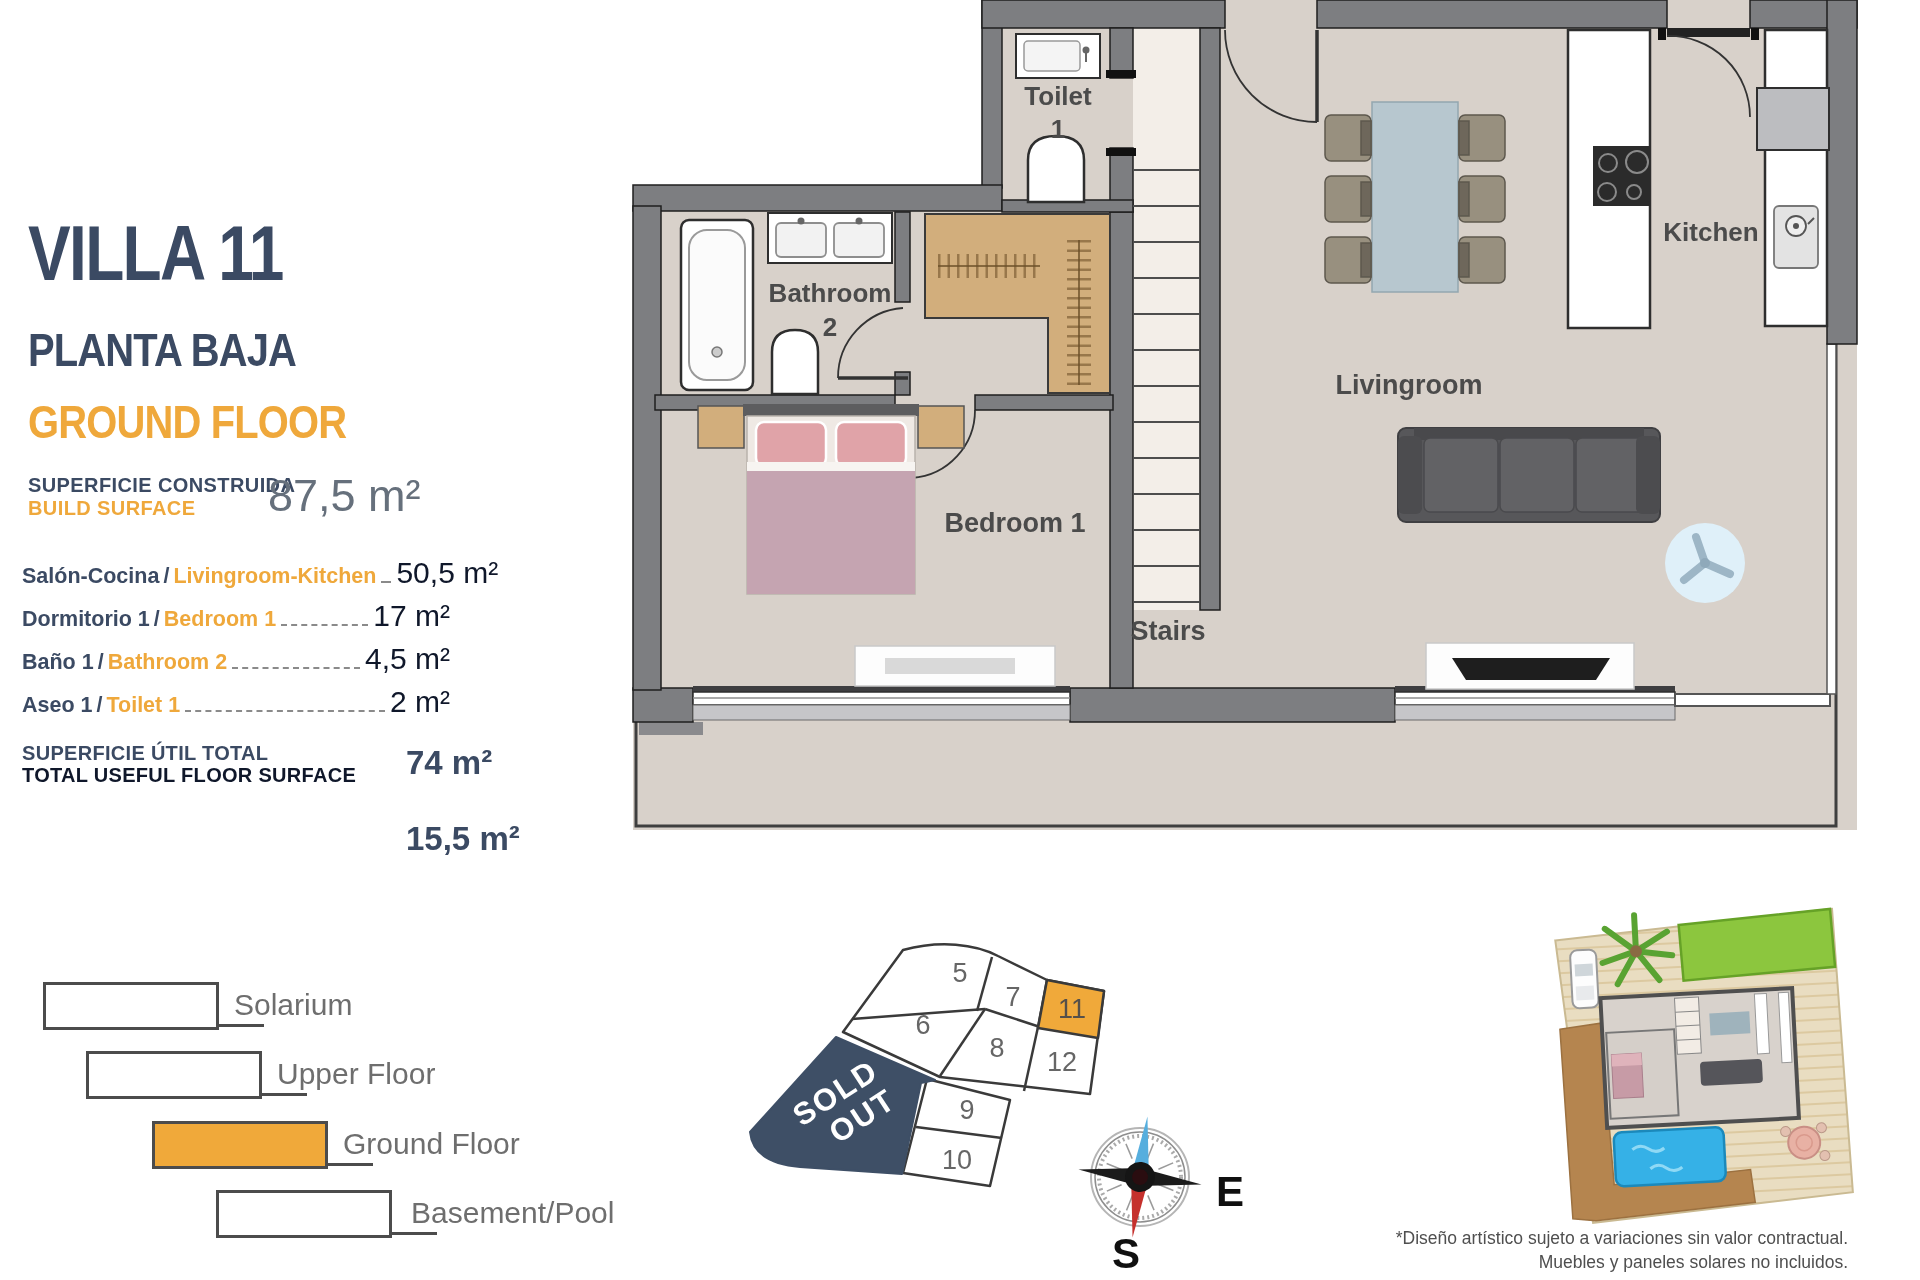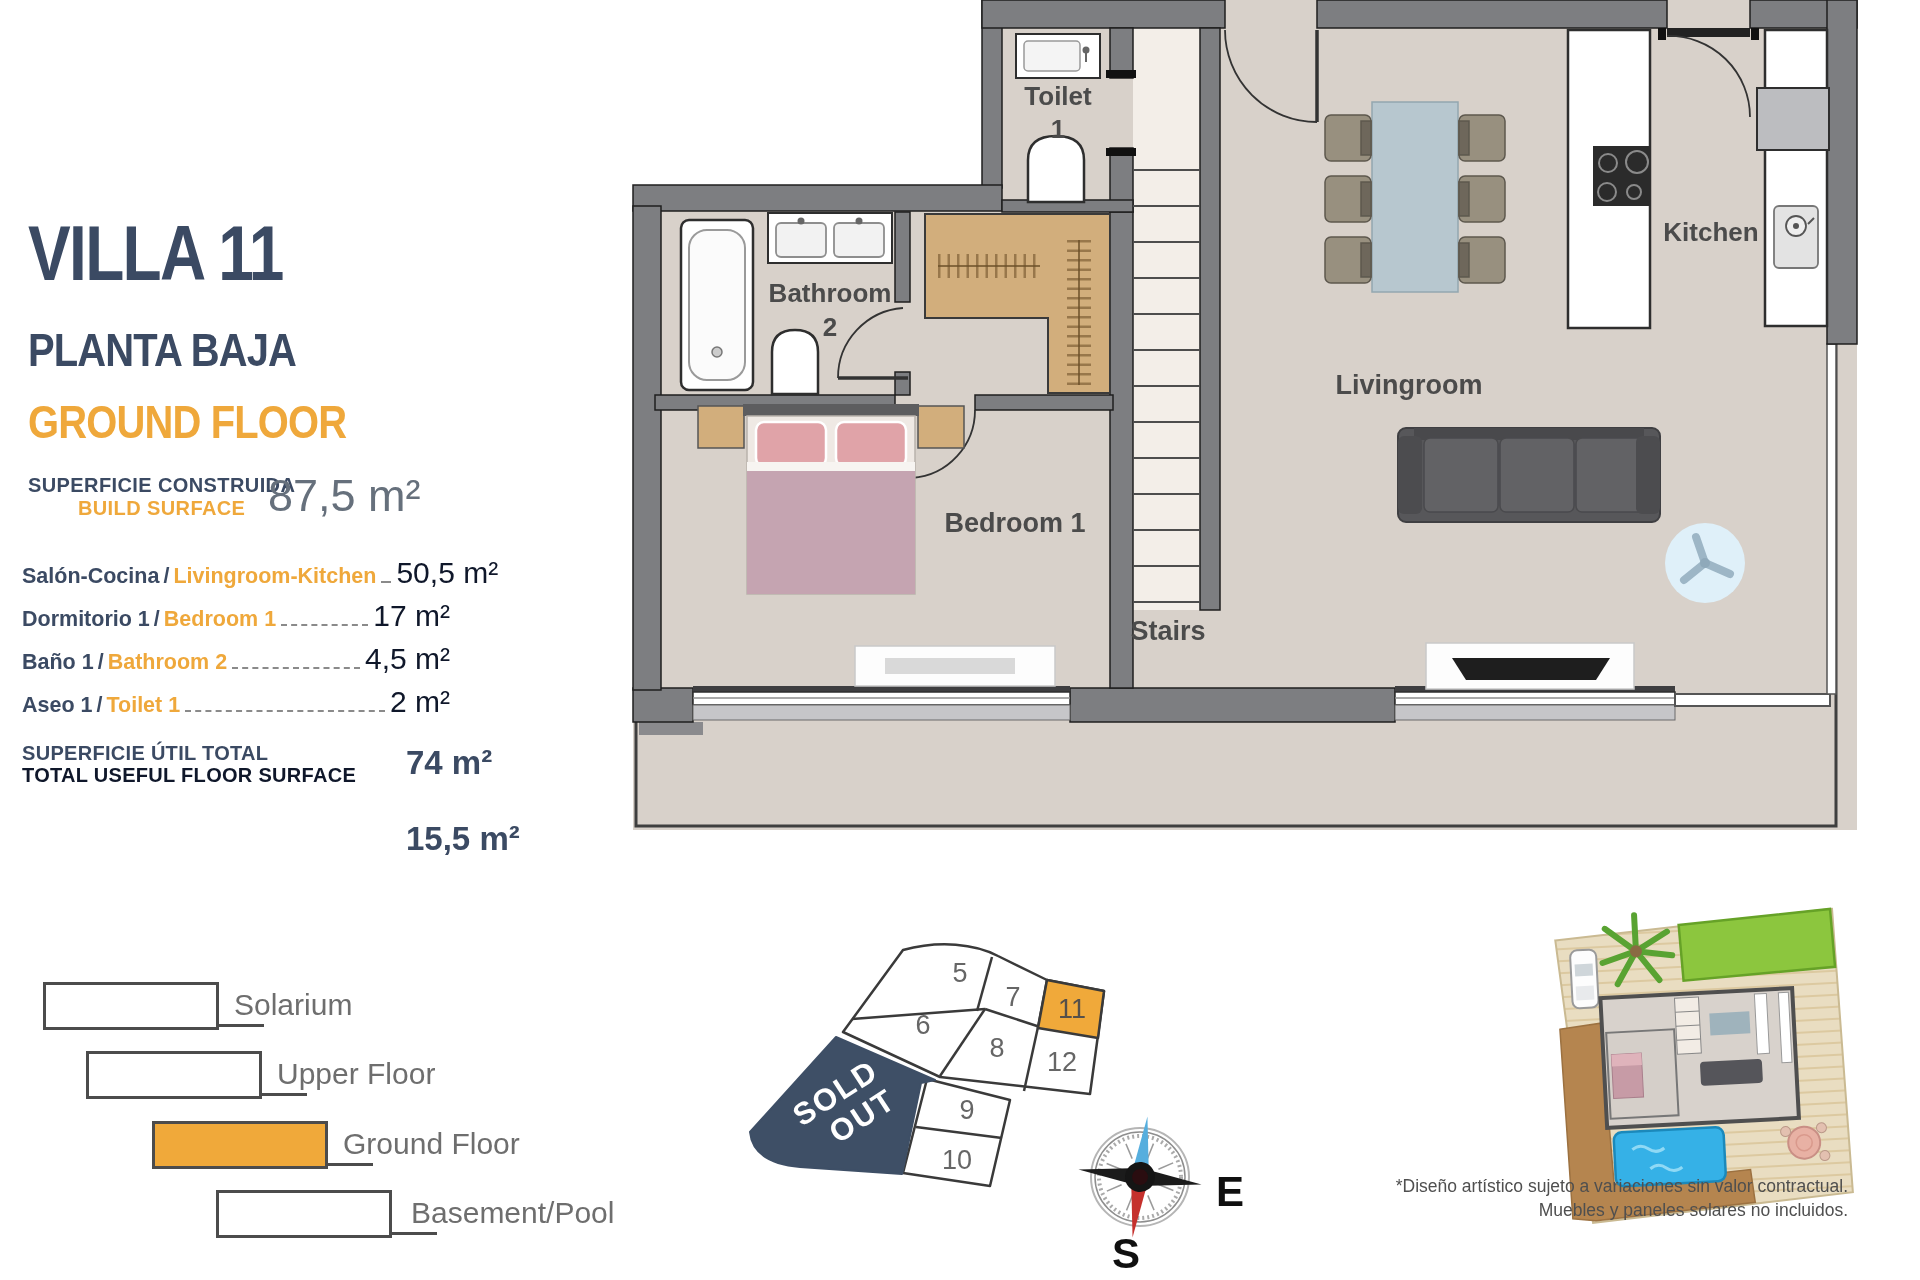--- a/index.html
+++ b/index.html
@@ -5,41 +5,41 @@
   html,body{margin:0;padding:0;background:#fff;}
   body{width:1920px;height:1280px;position:relative;font-family:"Liberation Sans",sans-serif;overflow:hidden;}
   .abs{position:absolute;}
   
   #panel{position:absolute;left:0;top:0;width:470px;height:900px;}
   .villa-title{position:absolute;left:28px;top:208px;font-size:78px;font-weight:bold;color:#3b4a63;letter-spacing:-2px;transform:scaleX(.82);transform-origin:left;white-space:nowrap;}
   .sub-es{position:absolute;left:28px;top:322px;font-size:47px;font-weight:bold;color:#3b4a63;letter-spacing:-1px;transform:scaleX(.85);transform-origin:left;white-space:nowrap;}
   .sub-en{position:absolute;left:28px;top:394px;font-size:47px;font-weight:bold;color:#efa83b;letter-spacing:-1px;transform:scaleX(.85);transform-origin:left;white-space:nowrap;}
   .hdr2{position:absolute;left:28px;top:474px;line-height:23px;}
   .hdr2 .l1{font-size:20px;font-weight:bold;color:#3b4a63;letter-spacing:.4px;}
-  .hdr2 .l2{font-size:20px;font-weight:bold;color:#efa83b;letter-spacing:.4px;text-align:center;}
+  .hdr2 .l2{font-size:20px;font-weight:bold;color:#efa83b;letter-spacing:.4px;}
   .bigval{position:absolute;left:268px;top:470px;font-size:45px;color:#66707c;white-space:nowrap;}
   #rooms{position:absolute;left:22px;top:556px;width:428px;}
   .room-row{display:flex;align-items:baseline;height:30px;margin-bottom:13px;white-space:nowrap;}
   .room-row .es{font-size:21.5px;font-weight:600;color:#3b4a63;}
   .room-row .sep{font-size:21.5px;font-weight:600;color:#3b4a63;margin:0 4px;}
   .room-row .en{font-size:21.5px;font-weight:600;color:#efa83b;}
   .room-row .leader{flex:1;border-bottom:2.5px dashed #8a8a8a;margin:0 5px 7px 5px;min-width:10px;}
   .room-row .val{font-size:30px;color:#0f172a;}
   .total-blk{position:absolute;left:22px;line-height:22px;}
   .total-blk .l1{font-size:20px;font-weight:bold;color:#3b4a63;letter-spacing:.3px;}
   .total-blk .l2{font-size:20px;font-weight:bold;color:#0f172a;letter-spacing:.3px;}
   .total-val{position:absolute;left:406px;font-size:33px;font-weight:bold;color:#3b4a63;white-space:nowrap;}
   
   #legend{position:absolute;left:0;top:960px;width:620px;height:300px;}
   .lg-box{position:absolute;width:170px;height:42px;border:3.5px solid #4c4c4c;background:#fff;}
   .lg-box.active{background:#f0a93a;}
   .lg-tail{position:absolute;top:100%;margin-top:-3.5px;left:100%;width:48px;height:3.5px;background:#4c4c4c;}
   .lg-label{position:absolute;font-size:30px;color:#6e6e6e;white-space:nowrap;}
   
-  #disclaimer{position:absolute;right:72px;top:1174px;text-align:right;font-size:17.5px;color:#4f4f4f;line-height:1.38;}
+  #disclaimer{position:absolute;right:72px;top:1226px;text-align:right;font-size:17.5px;color:#4f4f4f;line-height:1.38;}
   svg text{font-family:"Liberation Sans",sans-serif;}
 </style>
 </head>
 <body>
 
 <svg class="abs" style="left:0;top:0" width="1920" height="1280" viewBox="0 0 1920 1280">
   <defs>
     <pattern id="wood" width="10" height="12" patternUnits="userSpaceOnUse">
       <rect width="10" height="12" fill="#e9ddc1"></rect>
       <line x1="0" y1="6" x2="10" y2="6" stroke="#dcc9a0" stroke-width="2"></line>

